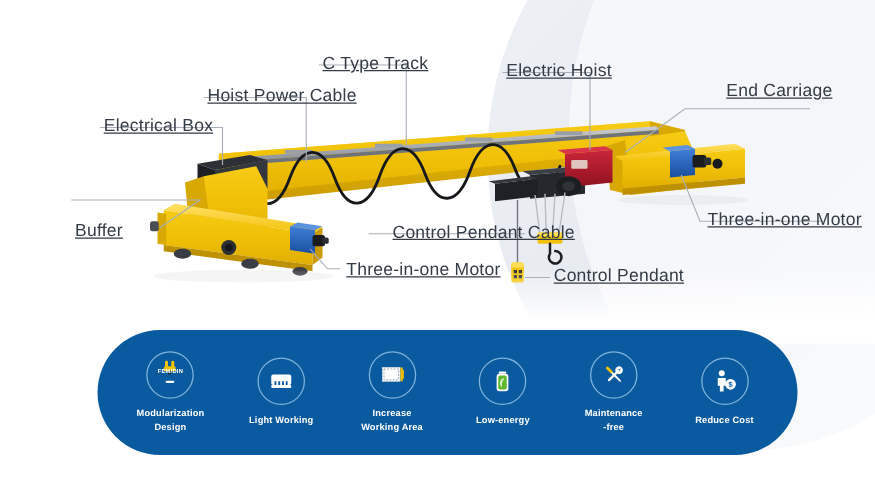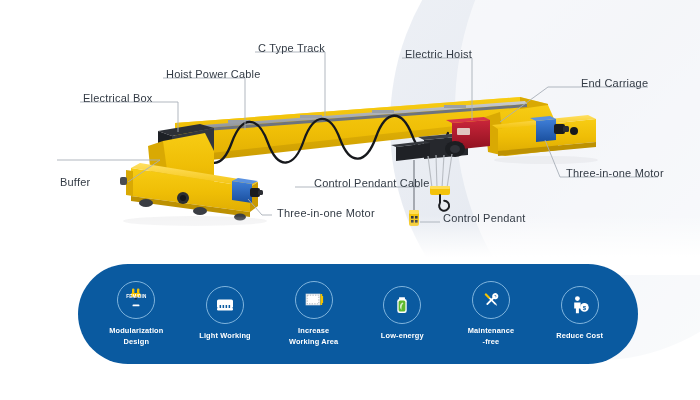--- a/index.html
+++ b/index.html
@@ -32,25 +32,26 @@
     position:absolute;left:0;right:0;top:215px;height:60px;
     background:linear-gradient(180deg,rgba(255,255,255,0) 0%,#ffffff 70%);
   }
 
   
   .crane{position:absolute;left:0;top:0;width:700px;height:260px;}
 
   
   .label{
     position:absolute;
-    font-size:11px;
+    font-size:14px;
     color:#333b45;
     letter-spacing:.2px;
     white-space:nowrap;
     line-height:1.15;
+    text-decoration:underline;
   }
   .leaders{position:absolute;left:0;top:0;width:700px;height:270px;}
 
   
   .feature-bar{
     position:absolute;
     left:78px; top:264px;
     width:560px; height:100px;
     background:#0A5AA0;
     border-radius:50px;
@@ -252,21 +253,21 @@
       <path d="M440,222 L420,222"></path>
 
       <path d="M658,177 L560,177 L545,140"></path>
     </g>
   </svg>
 
   <div class="label" style="left:83px;top:92px;">Electrical Box</div>
   <div class="label" style="left:166px;top:68px;">Hoist Power Cable</div>
   <div class="label" style="left:258px;top:42px;">C Type Track</div>
   <div class="label" style="left:405px;top:48px;">Electric Hoist</div>
-  <div class="label" style="left:565px;top:77px;padding-left:16px;">End Carriage</div>
+  <div class="label" style="left:565px;top:64px;padding-left:16px;">End Carriage</div>
   <div class="label" style="left:60px;top:150px;margin-top:26px;">Buffer</div>
   <div class="label" style="left:298px;top:177px;margin-left:16px;">Control Pendant Cable</div>
   <div class="label" style="left:277px;top:207px;">Three-in-one Motor</div>
   <div class="label" style="left:443px;top:212px;">Control Pendant</div>
   <div class="label" style="left:566px;top:167px;">Three-in-one Motor</div>
 
   <div class="feature-bar">
 
     <div class="feature">
       <div class="feature-circle">

